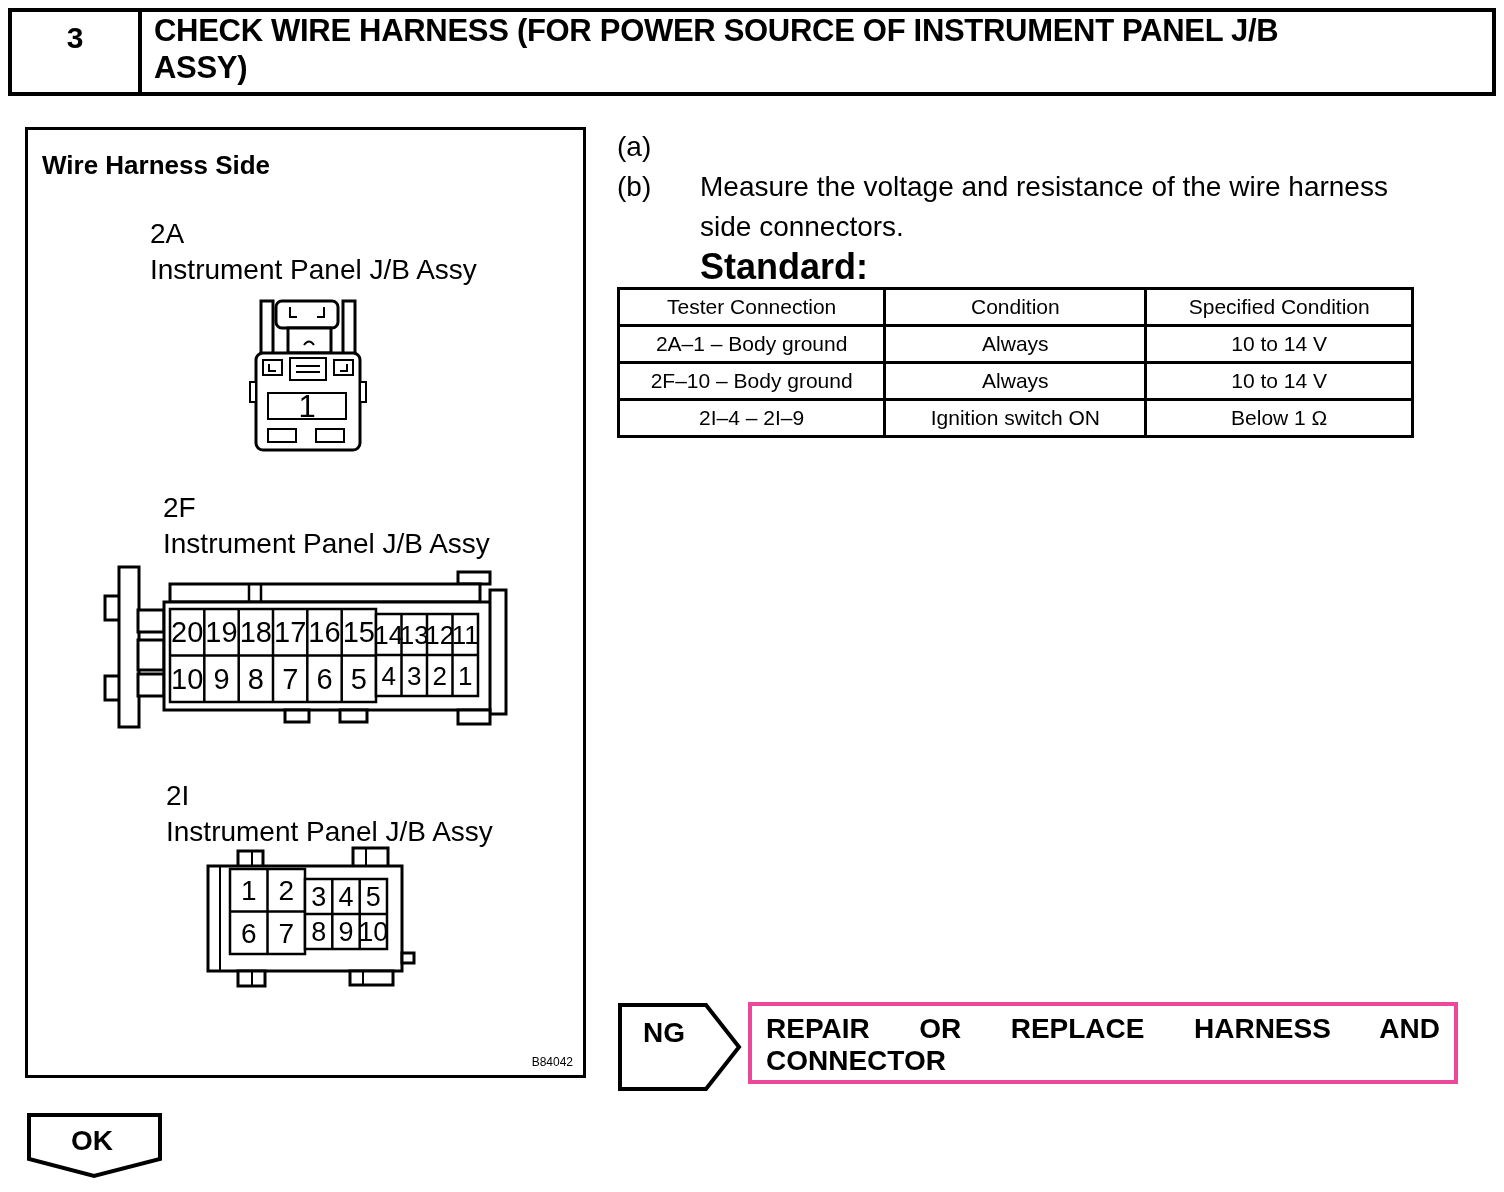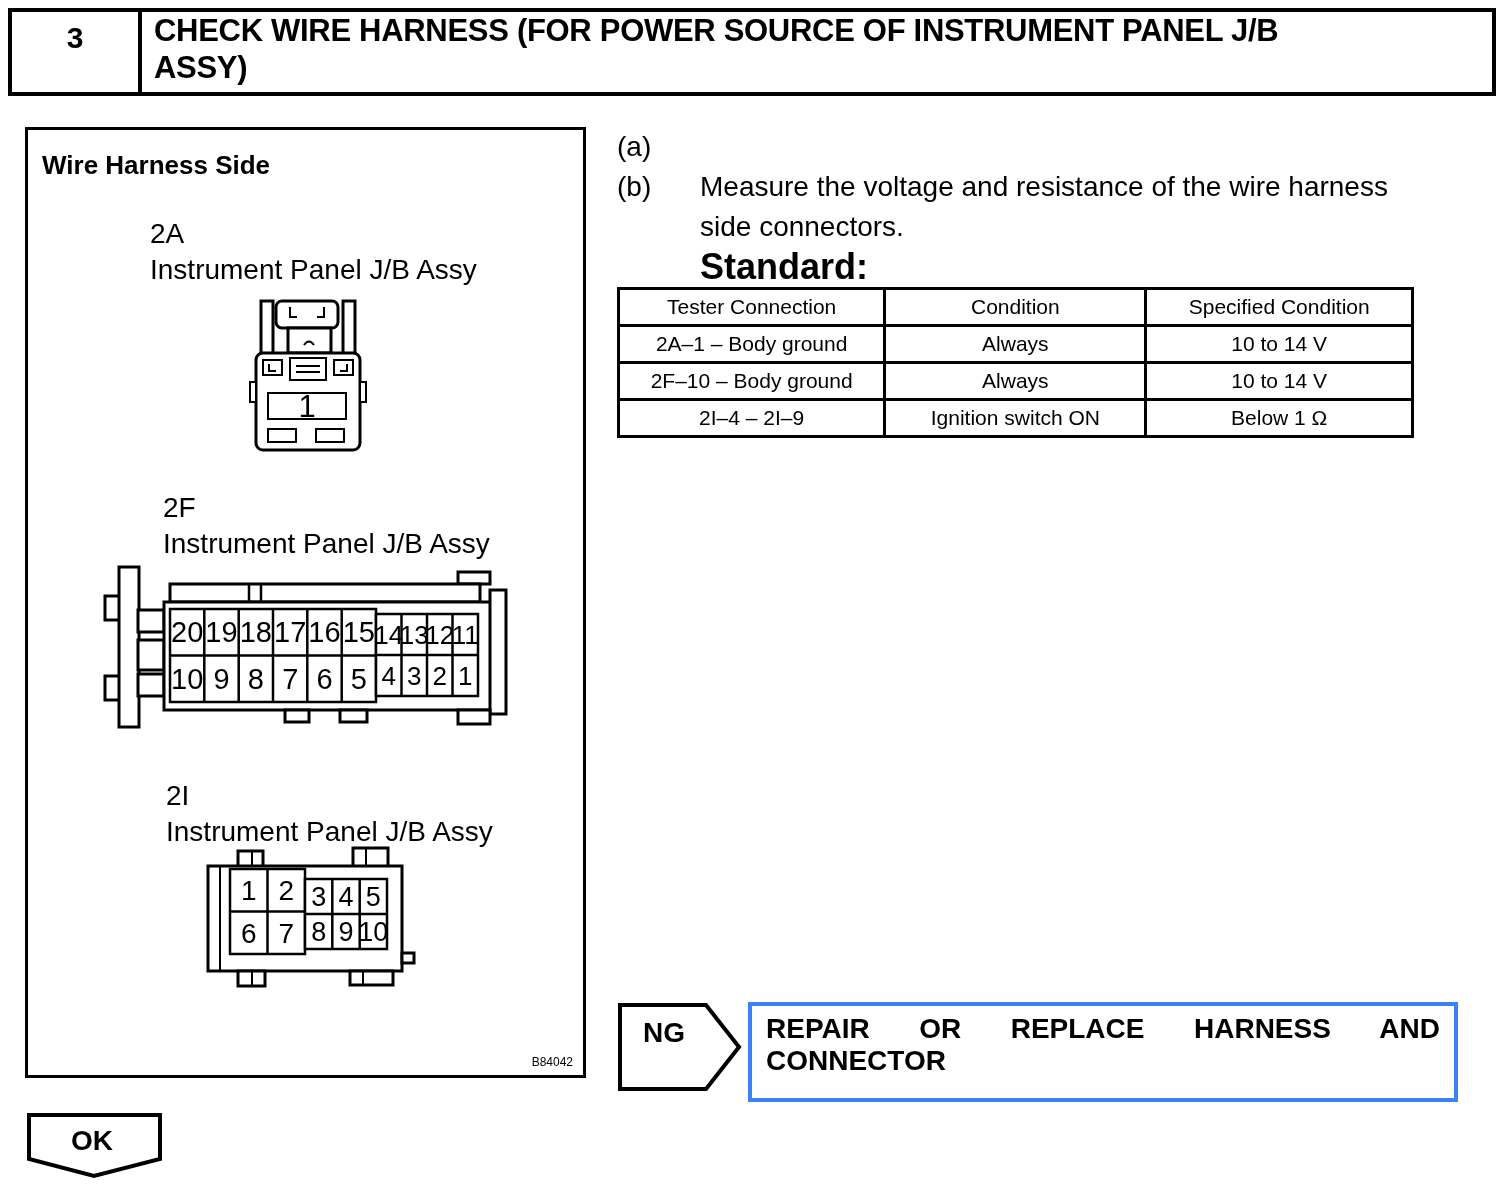--- a/index.html
+++ b/index.html
@@ -54,22 +54,22 @@
   }
   .std-table td {
     border:3px solid #000; height:34px; text-align:center;
     font-size:21px; padding:0 4px;
   }
   
   .ng-svg { position:absolute; left:617px; top:1002px; }
   .ng-svg polygon { fill:#fff; stroke:#000; stroke-width:4; }
   .ng-svg text { fill:#000; font-weight:bold; font-size:28px; text-anchor:middle; font-family:"Liberation Sans", sans-serif; }
   .ng-action {
-    position:absolute; left:748px; top:1002px; width:710px; height:100px;
-    border:4px solid #3b82f6; box-sizing:border-box;
+    position:absolute; left:748px; top:1002px; width:710px; height:82px;
+    border:4px solid #ec4899; box-sizing:border-box;
     padding:7px 14px 0 14px; font-weight:bold; font-size:28px; line-height:32px;
   }
   .ng-action .justify-line { text-align:justify; text-align-last:justify; }
   .ok-svg { position:absolute; left:26px; top:1112px; }
   .ok-svg polygon { fill:#fff; stroke:#000; stroke-width:4; stroke-linejoin:miter; }
   .ok-svg text { fill:#000; font-weight:bold; font-size:28px; text-anchor:middle; font-family:"Liberation Sans", sans-serif; }
 </style>
 </head>
 <body>
 

